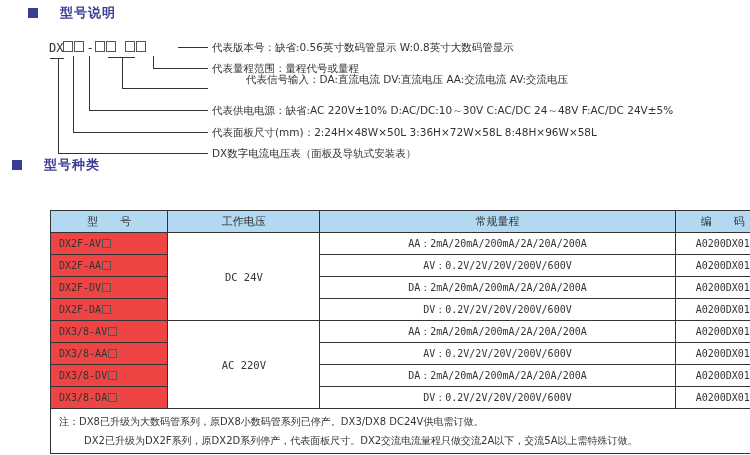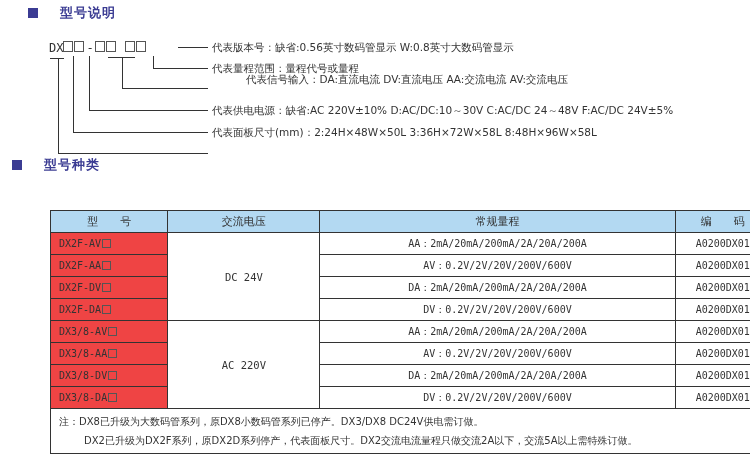--- a/index.html
+++ b/index.html
@@ -69,38 +69,39 @@
   <div class="line" style="left:50px; top:58px; width:14px; height:1px;"></div>
 
   <div class="line" style="left:58px; top:58px; width:1px; height:96px;"></div>
   <div class="line" style="left:58px; top:153px; width:150px; height:1px;"></div>
 
   <div class="desc" style="top:41px;">代表版本号：缺省:0.56英寸数码管显示  W:0.8英寸大数码管显示</div>
   <div class="desc" style="top:62px;">代表量程范围：量程代号或量程</div>
   <div class="desc" style="top:73px;margin-left:34px;">代表信号输入：DA:直流电流  DV:直流电压  AA:交流电流  AV:交流电压</div>
   <div class="desc" style="top:104px;">代表供电电源：缺省:AC 220V±10%  D:AC/DC:10～30V  C:AC/DC 24～48V  F:AC/DC 24V±5%</div>
   <div class="desc" style="top:126px;">代表面板尺寸(mm)：2:24H×48W×50L 3:36H×72W×58L 8:48H×96W×58L</div>
+  <div class="desc" style="top:147px;">DX数字电流电压表（面板及导轨式安装表）</div>
 </div>
 
 <div class="section-head" style="top:156px;">
   <span class="sq"></span>
   <span class="title">型号种类</span>
 </div>
 
 <table class="spec">
   <colgroup>
     <col style="width:112px;">
     <col style="width:145px;">
     <col style="width:339px;">
     <col style="width:91px;">
   </colgroup>
   <thead>
     <tr>
       <th>型　　号</th>
-      <th>交流电压</th>
+      <th>工作电压</th>
       <th>常规量程</th>
       <th>编　　码</th>
     </tr>
   </thead>
   <tbody>
     <tr>
       <td class="model"><span>DX2F-AV</span><span class="sqbox"></span></td>
       <td class="volt" rowspan="4">DC 24V</td>
       <td class="range">AA：2mA/20mA/200mA/2A/20A/200A</td>
       <td class="code-cell">A0200DX01</td>

